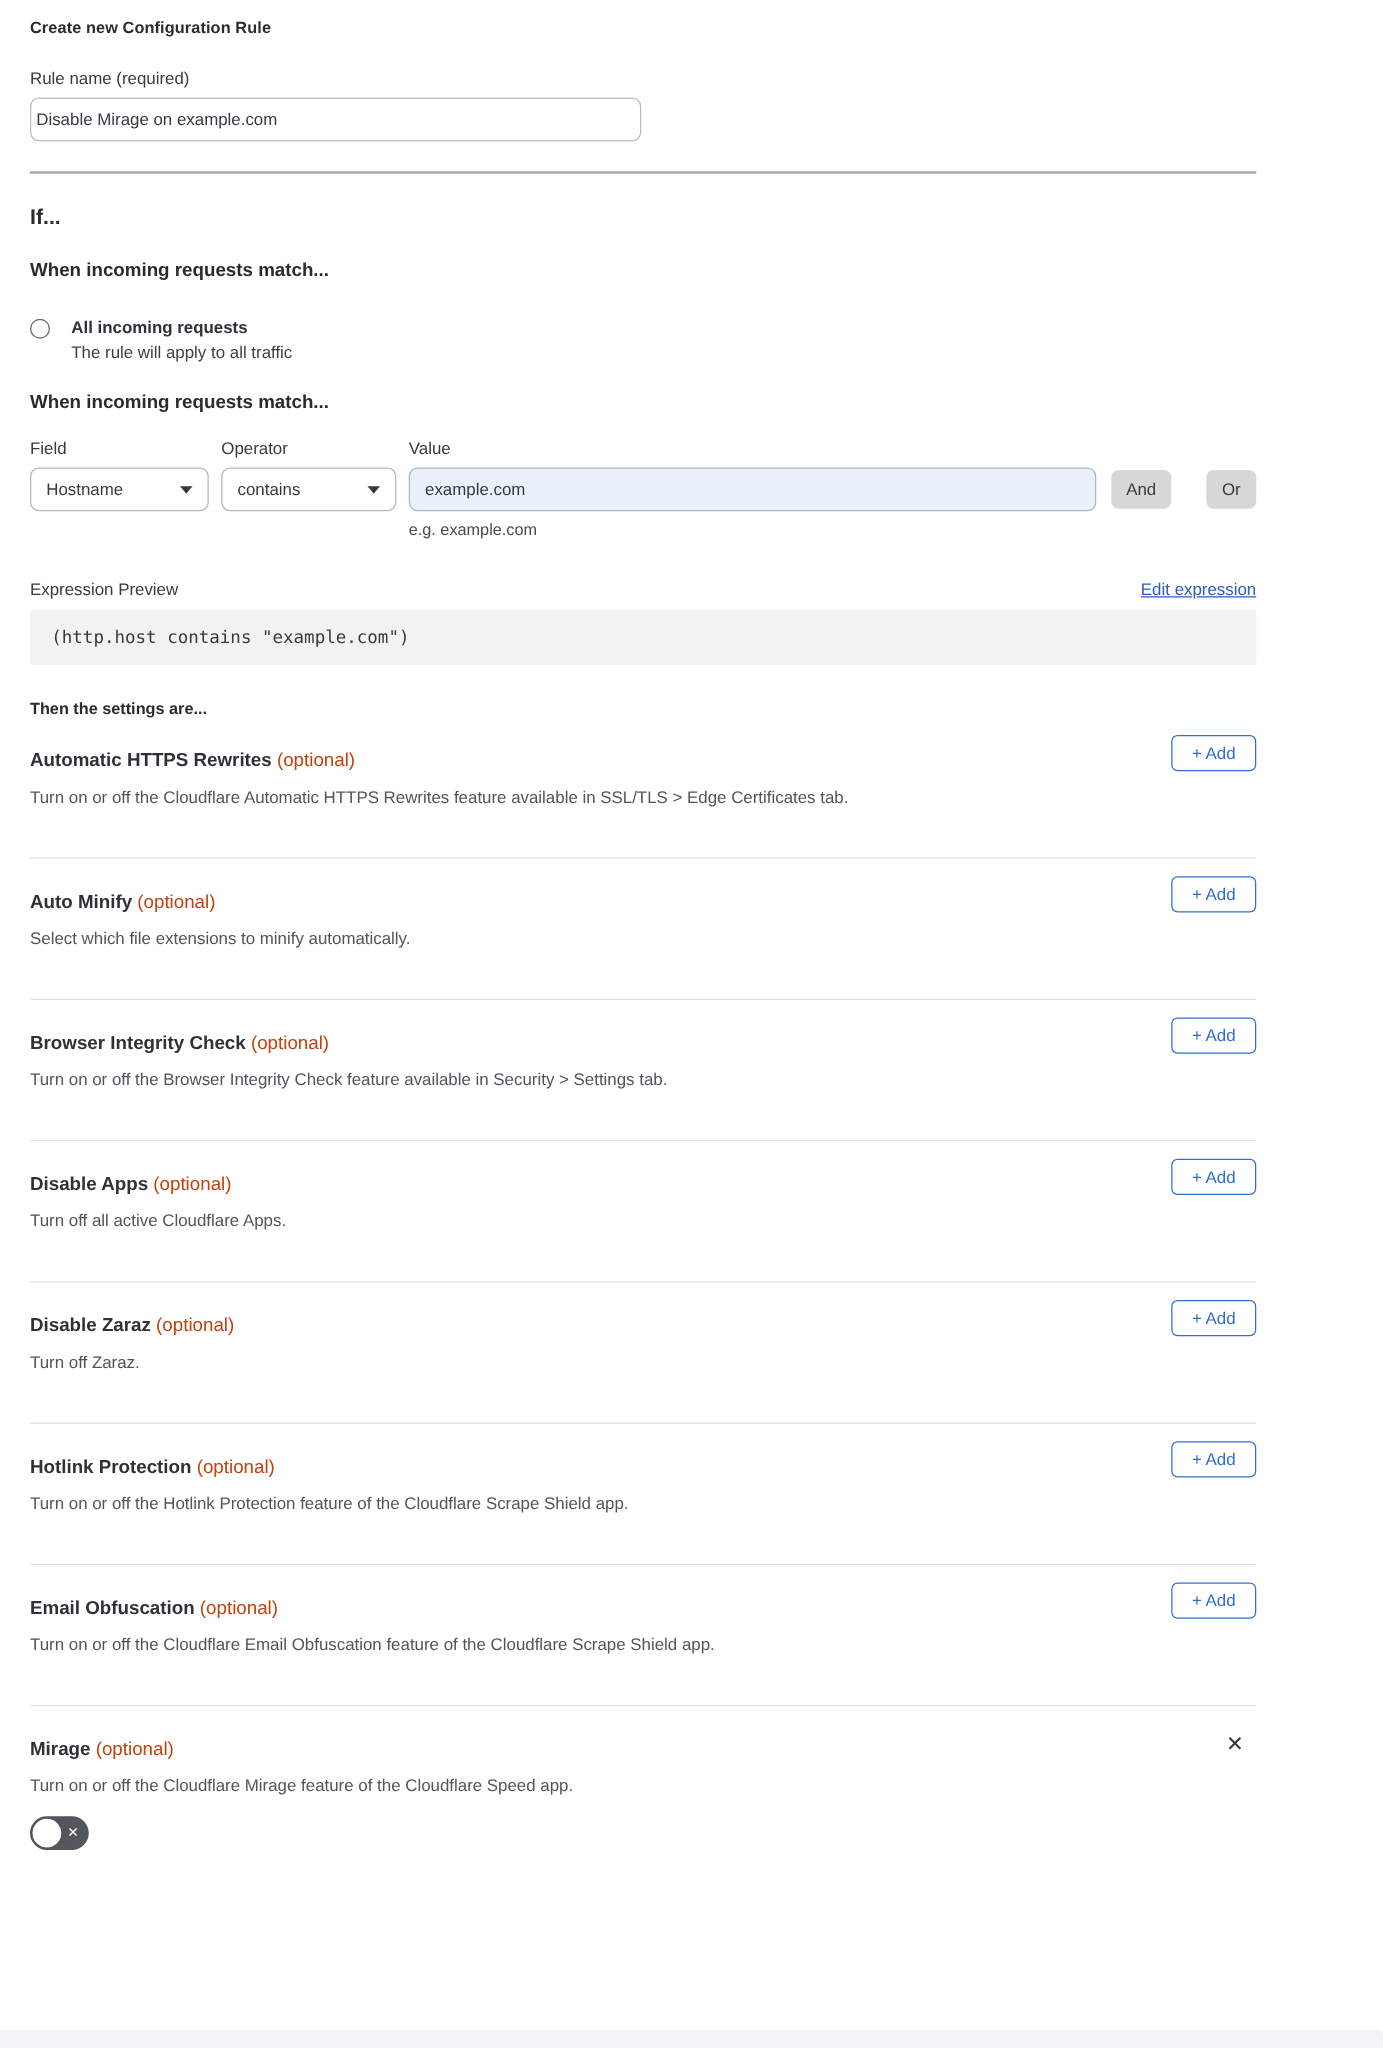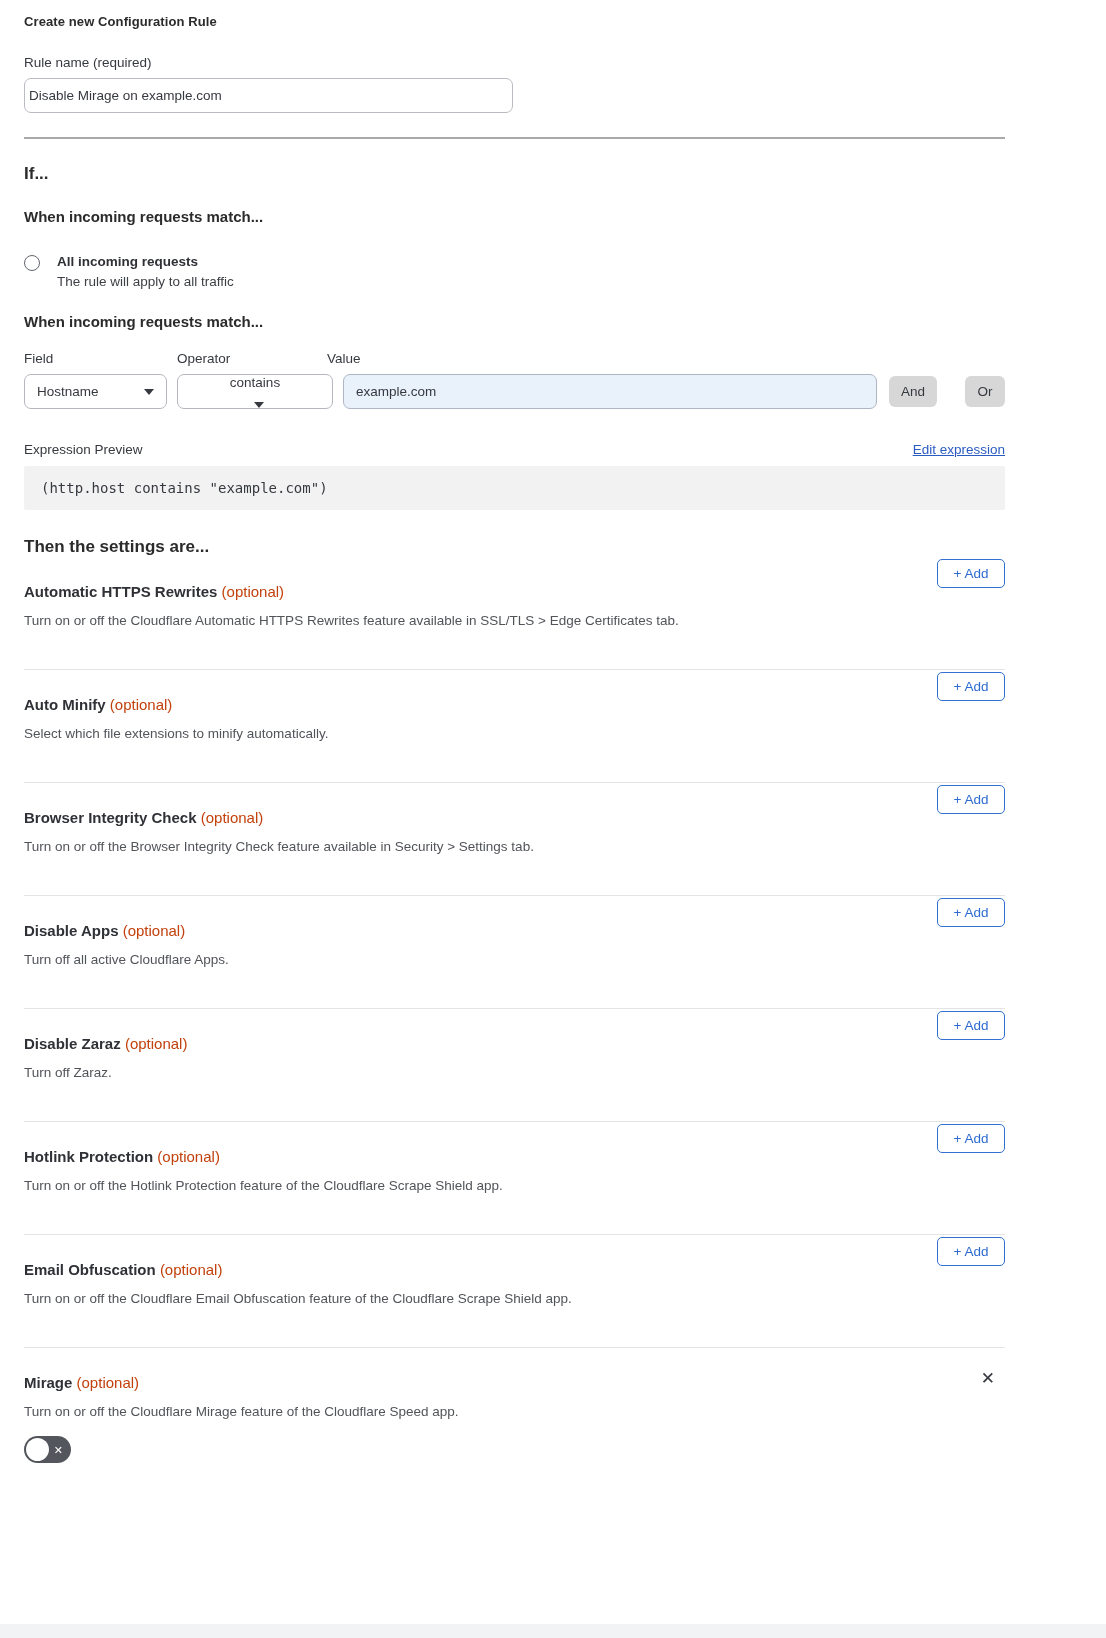--- a/index.html
+++ b/index.html
@@ -48,21 +48,21 @@
   .lbl-field { width: 153px; }
   .lbl-operator { width: 150px; }
 
   .builder-row { display: flex; align-items: center; margin-top: 8px; }
   .select-box {
     height: 35px; border: 1px solid #b4b7bd; border-radius: 7px; background: #fff;
     display: flex; align-items: center; justify-content: space-between;
     padding: 0 12px; font-size: 13.5px; color: #36393f; cursor: pointer;
   }
   .select-field { width: 143px; margin-right: 10px; }
-  .select-operator { width: 156px; margin-right: 10px; flex-direction: column; }
+  .select-operator { width: 140px; margin-right: 10px; }
   .chevron-down {
     width: 0; height: 0; border-left: 5px solid transparent; border-right: 5px solid transparent;
     border-top: 6px solid #36393f; margin-left: 8px;
   }
   .value-input {
     flex: 1 1 auto; height: 35px; border: 1px solid #adb6c2; border-radius: 7px;
     background: #e9f1fb; padding: 0 12px; font-size: 13.5px; color: #36393f;
     font-family: inherit; outline: none; margin-right: 12px; min-width: 0;
   }
   .gray-btn {
@@ -75,29 +75,29 @@
 
   .preview-header { display: flex; justify-content: space-between; align-items: flex-end; margin-top: 33px; }
   .preview-label { font-size: 13.5px; color: #36393f; }
   .edit-link { font-size: 13.5px; color: #2a5bc0; text-decoration: underline; cursor: pointer; }
   .code-block {
     margin-top: 9px; background: #f2f2f2; border-radius: 2px;
     padding: 14px 17px; font-family: "DejaVu Sans Mono", "Liberation Mono", monospace;
     font-size: 14px; color: #36393f; white-space: pre;
   }
 
-  .settings-heading { font-size: 17px; font-weight: bold; margin-top: 27px; color: #2b2b2b; }
+  .settings-heading { font-size: 13px; font-weight: bold; margin-top: 27px; color: #2b2b2b; }
 
   .setting-section { position: relative; padding: 26px 0 41px 0; border-bottom: 1px solid #e4e4e4; }
   .setting-section.last { border-bottom: none; padding-bottom: 0; }
   .setting-title { font-size: 15px; font-weight: bold; color: #2f3136; }
   .setting-optional { font-size: 15px; font-weight: normal; color: #c2410c; }
   .setting-desc { font-size: 13.5px; color: #515459; margin-top: 13px; max-width: 820px; }
   .add-btn {
-    position: absolute; right: 0; top: 2px; width: 68px; height: 29px;
+    position: absolute; right: 0; top: 14px; width: 68px; height: 29px;
     background: #fff; border: 1px solid #3270d1; border-radius: 5px;
     color: #2d6bd0; font-size: 13.5px; font-family: inherit; cursor: pointer;
   }
   .close-x {
     position: absolute; right: 10px; top: 22px; font-size: 17px; color: #36393f;
     cursor: pointer; line-height: 1; font-weight: normal;
   }
   .toggle {
     margin-top: 17px; width: 47px; height: 27px; border-radius: 14px;
     background: #53565c; position: relative; cursor: pointer; display: block;
@@ -153,20 +153,21 @@
       <span class="chevron-down"></span>
     </div>
     <div class="select-box select-operator">
       <span>contains</span>
       <span class="chevron-down"></span>
     </div>
     <input class="value-input" type="text" value="example.com" style="">
     <button class="gray-btn and-btn">And</button>
     <button class="gray-btn or-btn">Or</button>
   </div>
+  <div class="value-help">e.g. example.com</div>
 
   <div class="preview-header">
     <span class="preview-label">Expression Preview</span>
     <span class="edit-link">Edit expression</span>
   </div>
   <div class="code-block">(http.host contains "example.com")</div>
 
   <h3 class="settings-heading">Then the settings are...</h3>
 
   <div class="setting-section">

